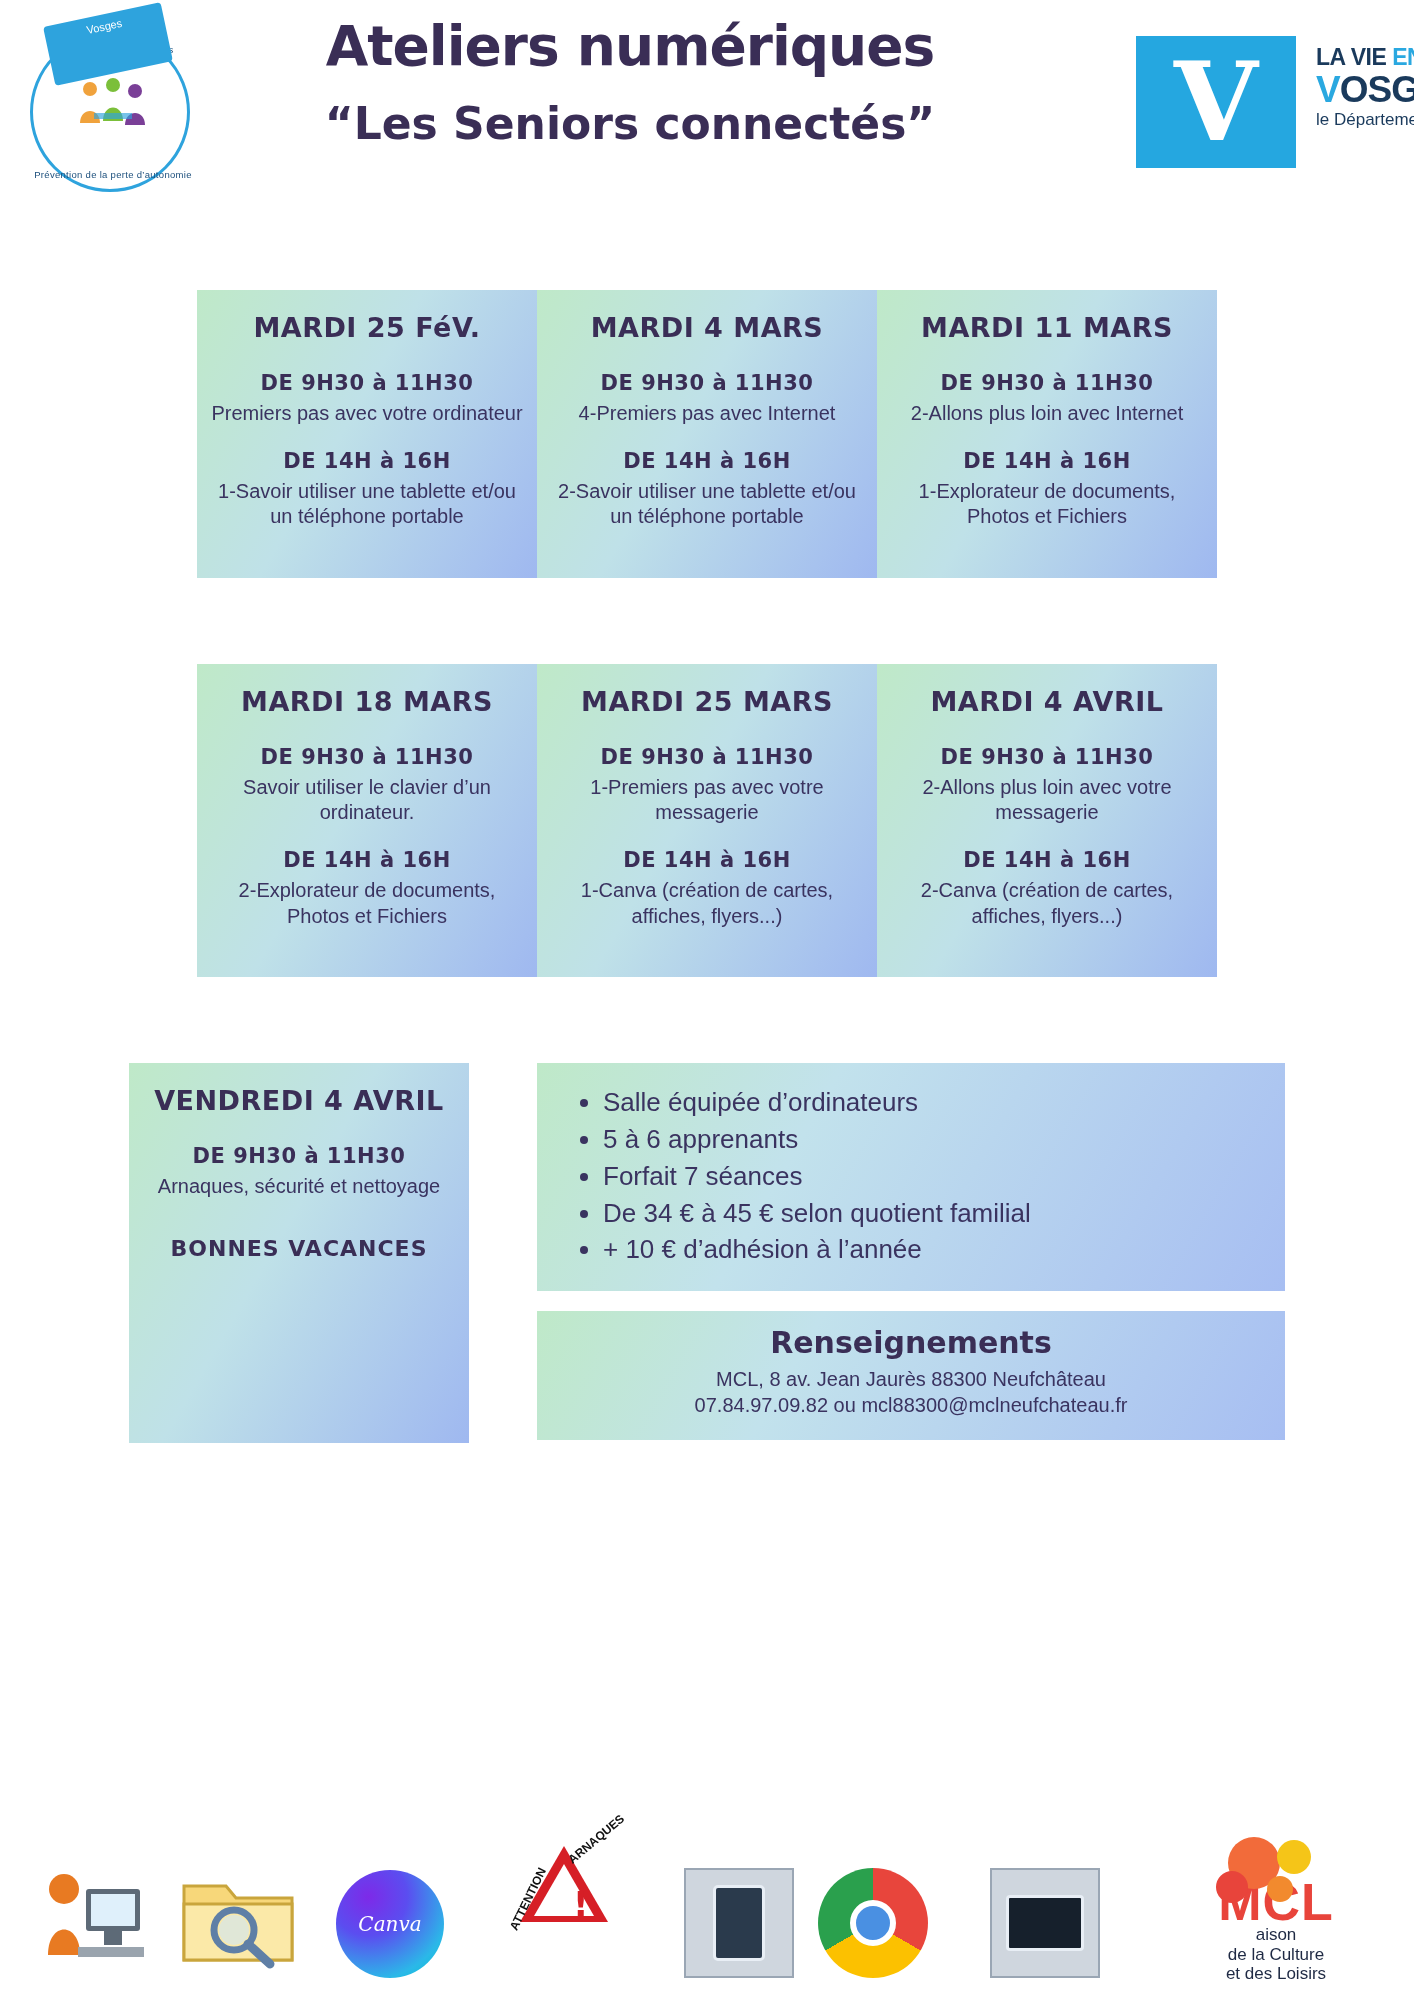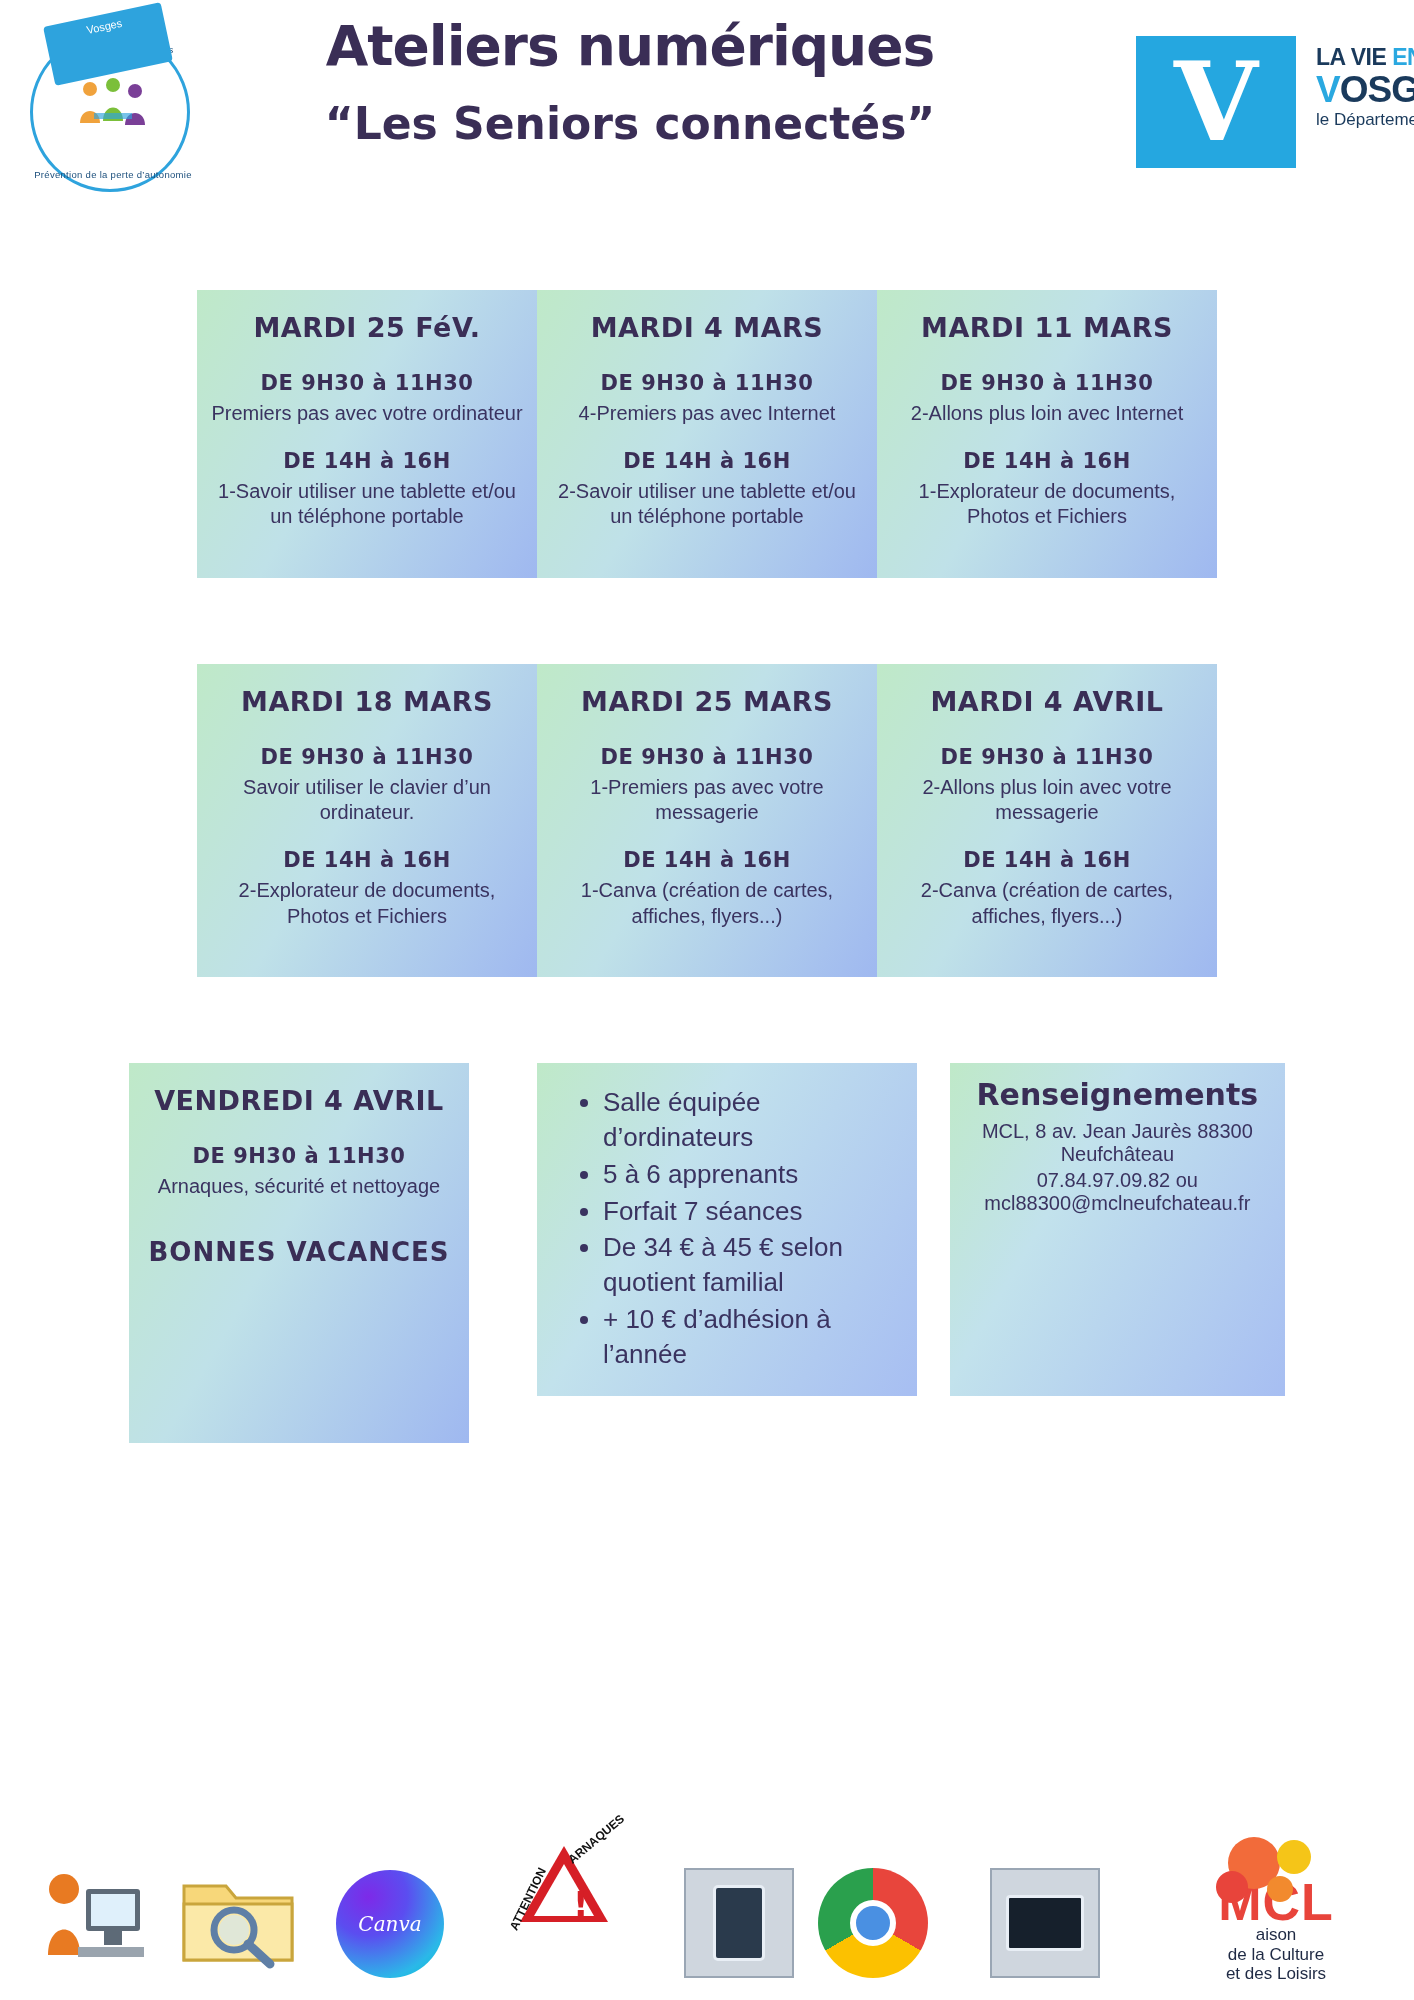--- a/index.html
+++ b/index.html
@@ -87,26 +87,26 @@
     font-family:"DejaVu Sans",sans-serif;margin-bottom:28px;
   }
   .slot{margin-bottom:22px;}
   .slot .hours{
     font-size:21px;font-weight:bold;letter-spacing:.5px;margin-bottom:6px;color:#3a2e56;
   }
   .slot .desc{
     font-size:20px;line-height:1.28;color:#3a3360;font-family:"Liberation Sans",sans-serif;
   }
   .card .footnote{
-    font-size:26px;font-weight:bold;letter-spacing:1px;line-height:1.4;margin-top:34px;color:#3a2e56;
+    font-size:22px;font-weight:bold;letter-spacing:1px;line-height:1.4;margin-top:34px;color:#3a2e56;
   }
 
   
   .last-row{display:flex;justify-content:center;gap:68px;align-items:flex-start;}
-  .right-col{width:748px;display:flex;flex-direction:row;gap:33px;}
+  .right-col{width:748px;display:flex;flex-direction:column;gap:20px;}
   .infos{
     background:linear-gradient(120deg,#bfe9c8 0%,#c2e2ec 35%,#a7bef2 100%);
     padding:22px 30px 22px 40px;box-sizing:border-box;
   }
   .infos ul{margin:0;padding:0 0 0 26px;}
   .infos li{
     font-size:26px;line-height:1.34;color:#3a3360;
     font-family:"Liberation Sans",sans-serif;margin-bottom:2px;
   }
   .contact{

